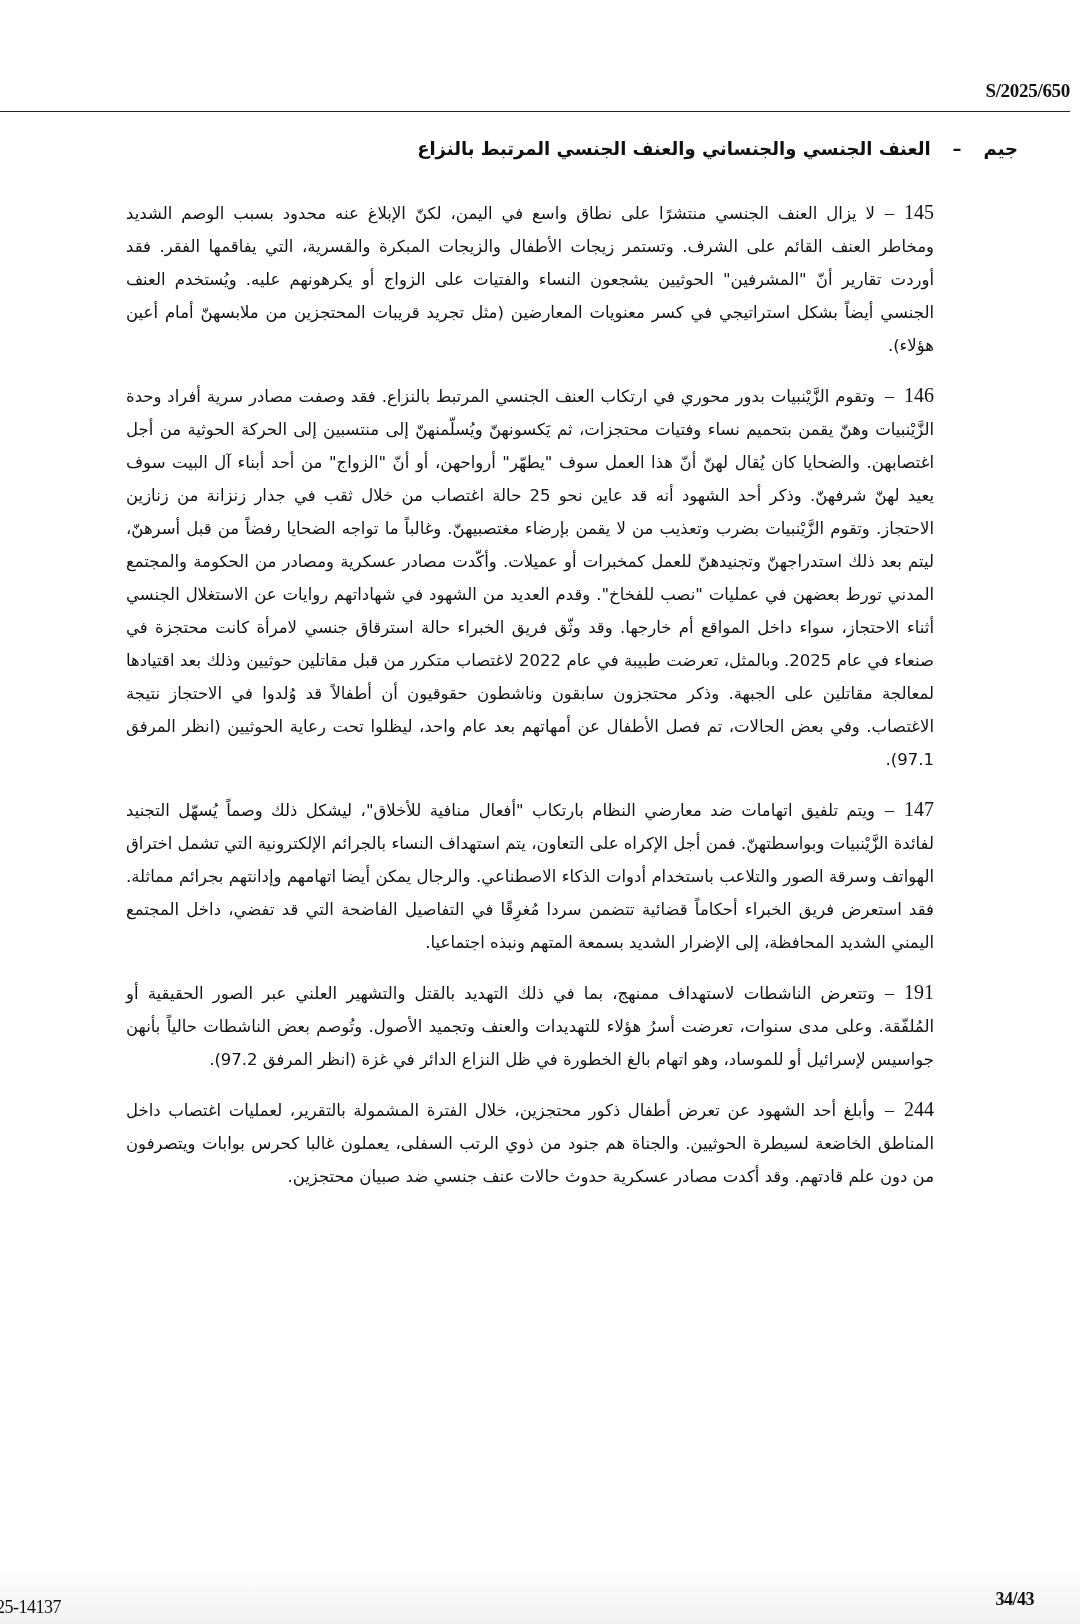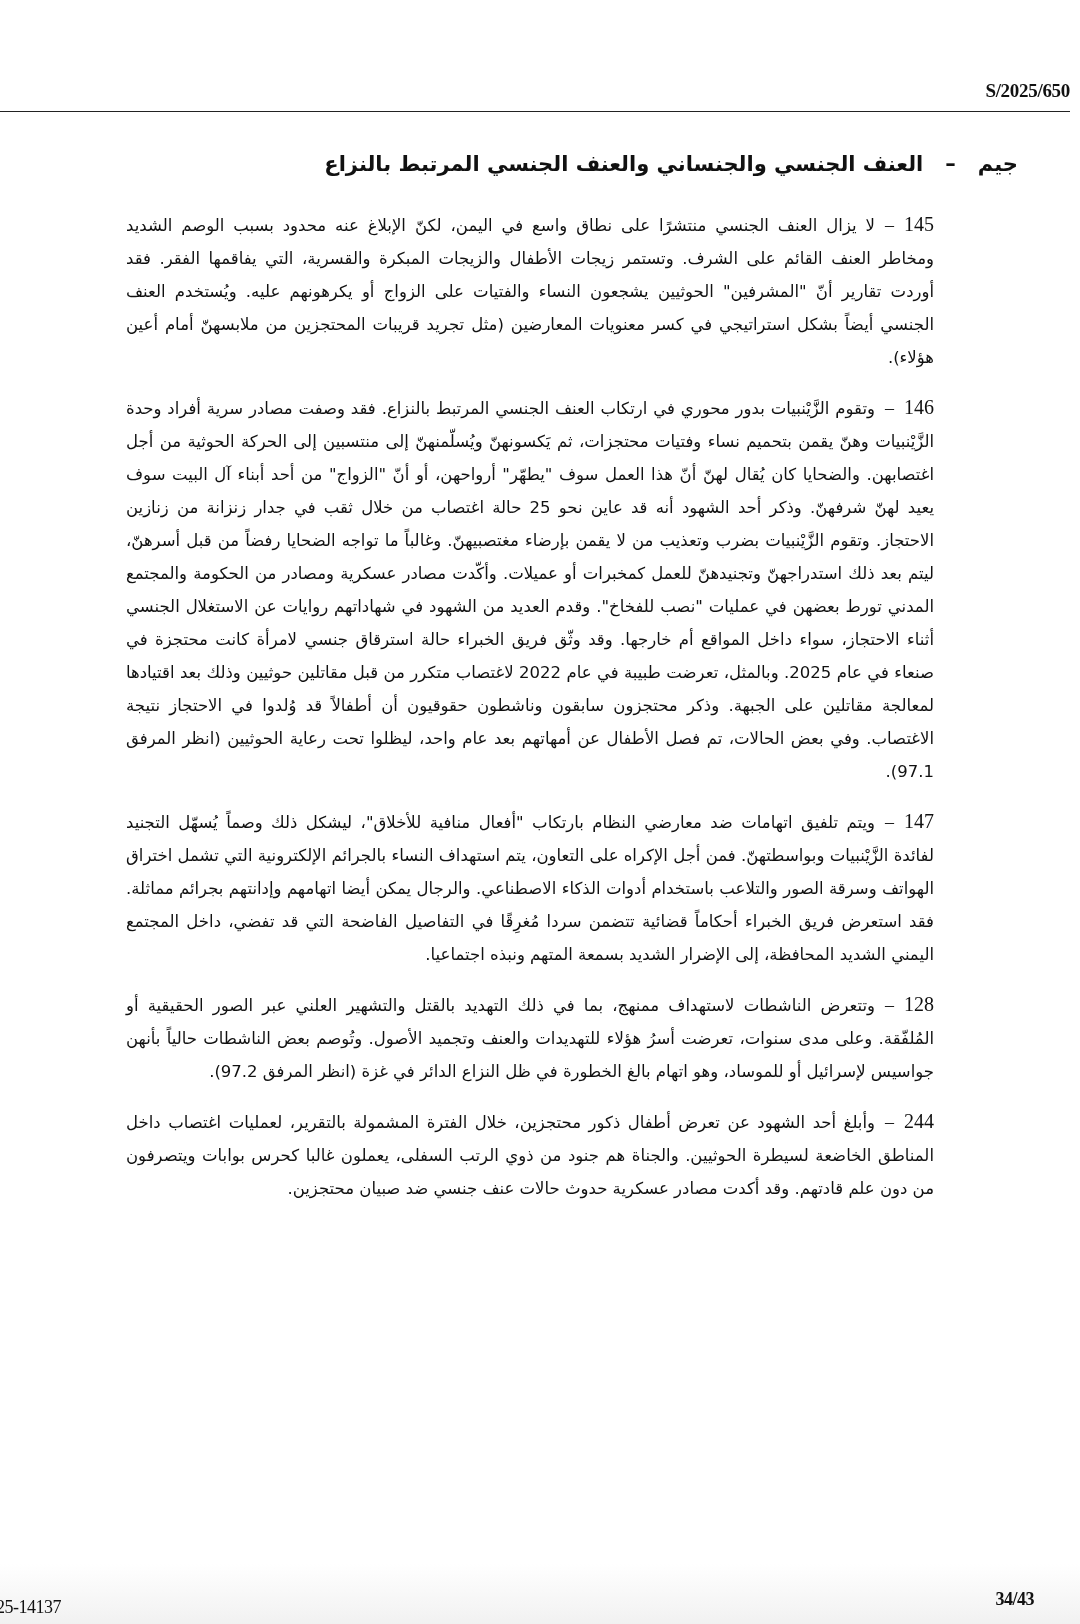--- a/index.html
+++ b/index.html
@@ -8,32 +8,32 @@
   .doc-symbol {
     position: absolute; top: 80px; right: 10px;
     font-family: "Liberation Serif", serif; font-weight: bold; font-size: 19px;
     letter-spacing: -0.3px;
   }
   .header-rule {
     position: absolute; top: 111px; left: 0; right: 10px; height: 0;
     border-top: 1.5px solid #222;
   }
   .section-heading {
-    position: absolute; top: 152px; right: 62px;
+    position: absolute; top: 138px; right: 62px;
     direction: rtl; font-family: "DejaVu Sans", sans-serif; font-weight: bold;
-    font-size: 21px; white-space: nowrap;
+    font-size: 18px; white-space: nowrap;
   }
   .section-heading .letter { margin-left: 22px; }
   .section-heading .dash { margin-left: 22px; }
   .body-text {
     position: absolute; top: 196px; right: 146px; width: 808px;
     direction: rtl; text-align: justify;
     font-family: "DejaVu Sans", sans-serif; font-size: 16.5px; line-height: 33px;
   }
-  .para { margin: 12px 0 17px 0; text-align: justify; text-align-last: right; }
+  .para { margin: 0 0 17px 0; text-align: justify; text-align-last: right; }
   .para .num { font-family: "Liberation Serif", serif; font-size: 20px; }
   .para .sep { margin: 0 10px; font-family: "Liberation Serif", serif; font-size: 18px; }
   .footer-left {
     position: absolute; bottom: 6px; left: -4px;
     font-family: "Liberation Serif", serif; font-size: 18px; letter-spacing: -0.5px;
   }
   .footer-right {
     position: absolute; bottom: 14px; right: 46px;
     font-family: "Liberation Serif", serif; font-weight: bold; font-size: 18px; letter-spacing: -0.5px;
   }
@@ -57,21 +57,21 @@
     <p class="para">
       <span class="num">145</span><span class="sep">–</span><span>لا يزال العنف الجنسي منتشرًا على نطاق واسع في اليمن، لكنّ الإبلاغ عنه محدود بسبب الوصم الشديد ومخاطر العنف القائم على الشرف. وتستمر زيجات الأطفال والزيجات المبكرة والقسرية، التي يفاقمها الفقر. فقد أوردت تقارير أنّ "المشرفين" الحوثيين يشجعون النساء والفتيات على الزواج أو يكرهونهم عليه. ويُستخدم العنف الجنسي أيضاً بشكل استراتيجي في كسر معنويات المعارضين (مثل تجريد قريبات المحتجزين من ملابسهنّ أمام أعين هؤلاء).</span>
     </p>
     <p class="para">
       <span class="num">146</span><span class="sep">–</span><span>وتقوم الزَّيْنبيات بدور محوري في ارتكاب العنف الجنسي المرتبط بالنزاع. فقد وصفت مصادر سرية أفراد وحدة الزَّيْنبيات وهنّ يقمن بتحميم نساء وفتيات محتجزات، ثم يَكسونهنّ ويُسلّمنهنّ إلى منتسبين إلى الحركة الحوثية من أجل اغتصابهن. والضحايا كان يُقال لهنّ أنّ هذا العمل سوف "يطهّر" أرواحهن، أو أنّ "الزواج" من أحد أبناء آل البيت سوف يعيد لهنّ شرفهنّ. وذكر أحد الشهود أنه قد عاين نحو 25 حالة اغتصاب من خلال ثقب في جدار زنزانة من زنازين الاحتجاز. وتقوم الزَّيْنبيات بضرب وتعذيب من لا يقمن بإرضاء مغتصبيهنّ. وغالباً ما تواجه الضحايا رفضاً من قبل أسرهنّ، ليتم بعد ذلك استدراجهنّ وتجنيدهنّ للعمل كمخبرات أو عميلات. وأكّدت مصادر عسكرية ومصادر من الحكومة والمجتمع المدني تورط بعضهن في عمليات "نصب للفخاخ". وقدم العديد من الشهود في شهاداتهم روايات عن الاستغلال الجنسي أثناء الاحتجاز، سواء داخل المواقع أم خارجها. وقد وثّق فريق الخبراء حالة استرقاق جنسي لامرأة كانت محتجزة في صنعاء في عام 2025. وبالمثل، تعرضت طبيبة في عام 2022 لاغتصاب متكرر من قبل مقاتلين حوثيين وذلك بعد اقتيادها لمعالجة مقاتلين على الجبهة. وذكر محتجزون سابقون وناشطون حقوقيون أن أطفالاً قد وُلدوا في الاحتجاز نتيجة الاغتصاب. وفي بعض الحالات، تم فصل الأطفال عن أمهاتهم بعد عام واحد، ليظلوا تحت رعاية الحوثيين (انظر المرفق 97.1).</span>
     </p>
     <p class="para">
       <span class="num">147</span><span class="sep">–</span><span>ويتم تلفيق اتهامات ضد معارضي النظام بارتكاب "أفعال منافية للأخلاق"، ليشكل ذلك وصماً يُسهّل التجنيد لفائدة الزَّيْنبيات وبواسطتهنّ. فمن أجل الإكراه على التعاون، يتم استهداف النساء بالجرائم الإلكترونية التي تشمل اختراق الهواتف وسرقة الصور والتلاعب باستخدام أدوات الذكاء الاصطناعي. والرجال يمكن أيضا اتهامهم وإدانتهم بجرائم مماثلة. فقد استعرض فريق الخبراء أحكاماً قضائية تتضمن سردا مُغرِقًا في التفاصيل الفاضحة التي قد تفضي، داخل المجتمع اليمني الشديد المحافظة، إلى الإضرار الشديد بسمعة المتهم ونبذه اجتماعيا.</span>
     </p>
     <p class="para">
-      <span class="num">128</span><span class="sep">–</span><span>وتتعرض الناشطات لاستهداف ممنهج، بما في ذلك التهديد بالقتل والتشهير العلني عبر الصور الحقيقية أو المُلفّقة. وعلى مدى سنوات، تعرضت أسرُ هؤلاء للتهديدات والعنف وتجميد الأصول. وتُوصم بعض الناشطات حالياً بأنهن جواسيس لإسرائيل أو للموساد، وهو اتهام بالغ الخطورة في ظل النزاع الدائر في غزة (انظر المرفق 97.2).</span>
+      <span class="num">191</span><span class="sep">–</span><span>وتتعرض الناشطات لاستهداف ممنهج، بما في ذلك التهديد بالقتل والتشهير العلني عبر الصور الحقيقية أو المُلفّقة. وعلى مدى سنوات، تعرضت أسرُ هؤلاء للتهديدات والعنف وتجميد الأصول. وتُوصم بعض الناشطات حالياً بأنهن جواسيس لإسرائيل أو للموساد، وهو اتهام بالغ الخطورة في ظل النزاع الدائر في غزة (انظر المرفق 97.2).</span>
     </p>
     <p class="para">
       <span class="num">244</span><span class="sep">–</span><span>وأبلغ أحد الشهود عن تعرض أطفال ذكور محتجزين، خلال الفترة المشمولة بالتقرير، لعمليات اغتصاب داخل المناطق الخاضعة لسيطرة الحوثيين. والجناة هم جنود من ذوي الرتب السفلى، يعملون غالبا كحرس بوابات ويتصرفون من دون علم قادتهم. وقد أكدت مصادر عسكرية حدوث حالات عنف جنسي ضد صبيان محتجزين.</span>
     </p>
   </div>
 
   <div class="footer-shade"></div>
   <div class="footer-left">25-14137</div>
   <div class="footer-right">34/43</div>
 </div>

